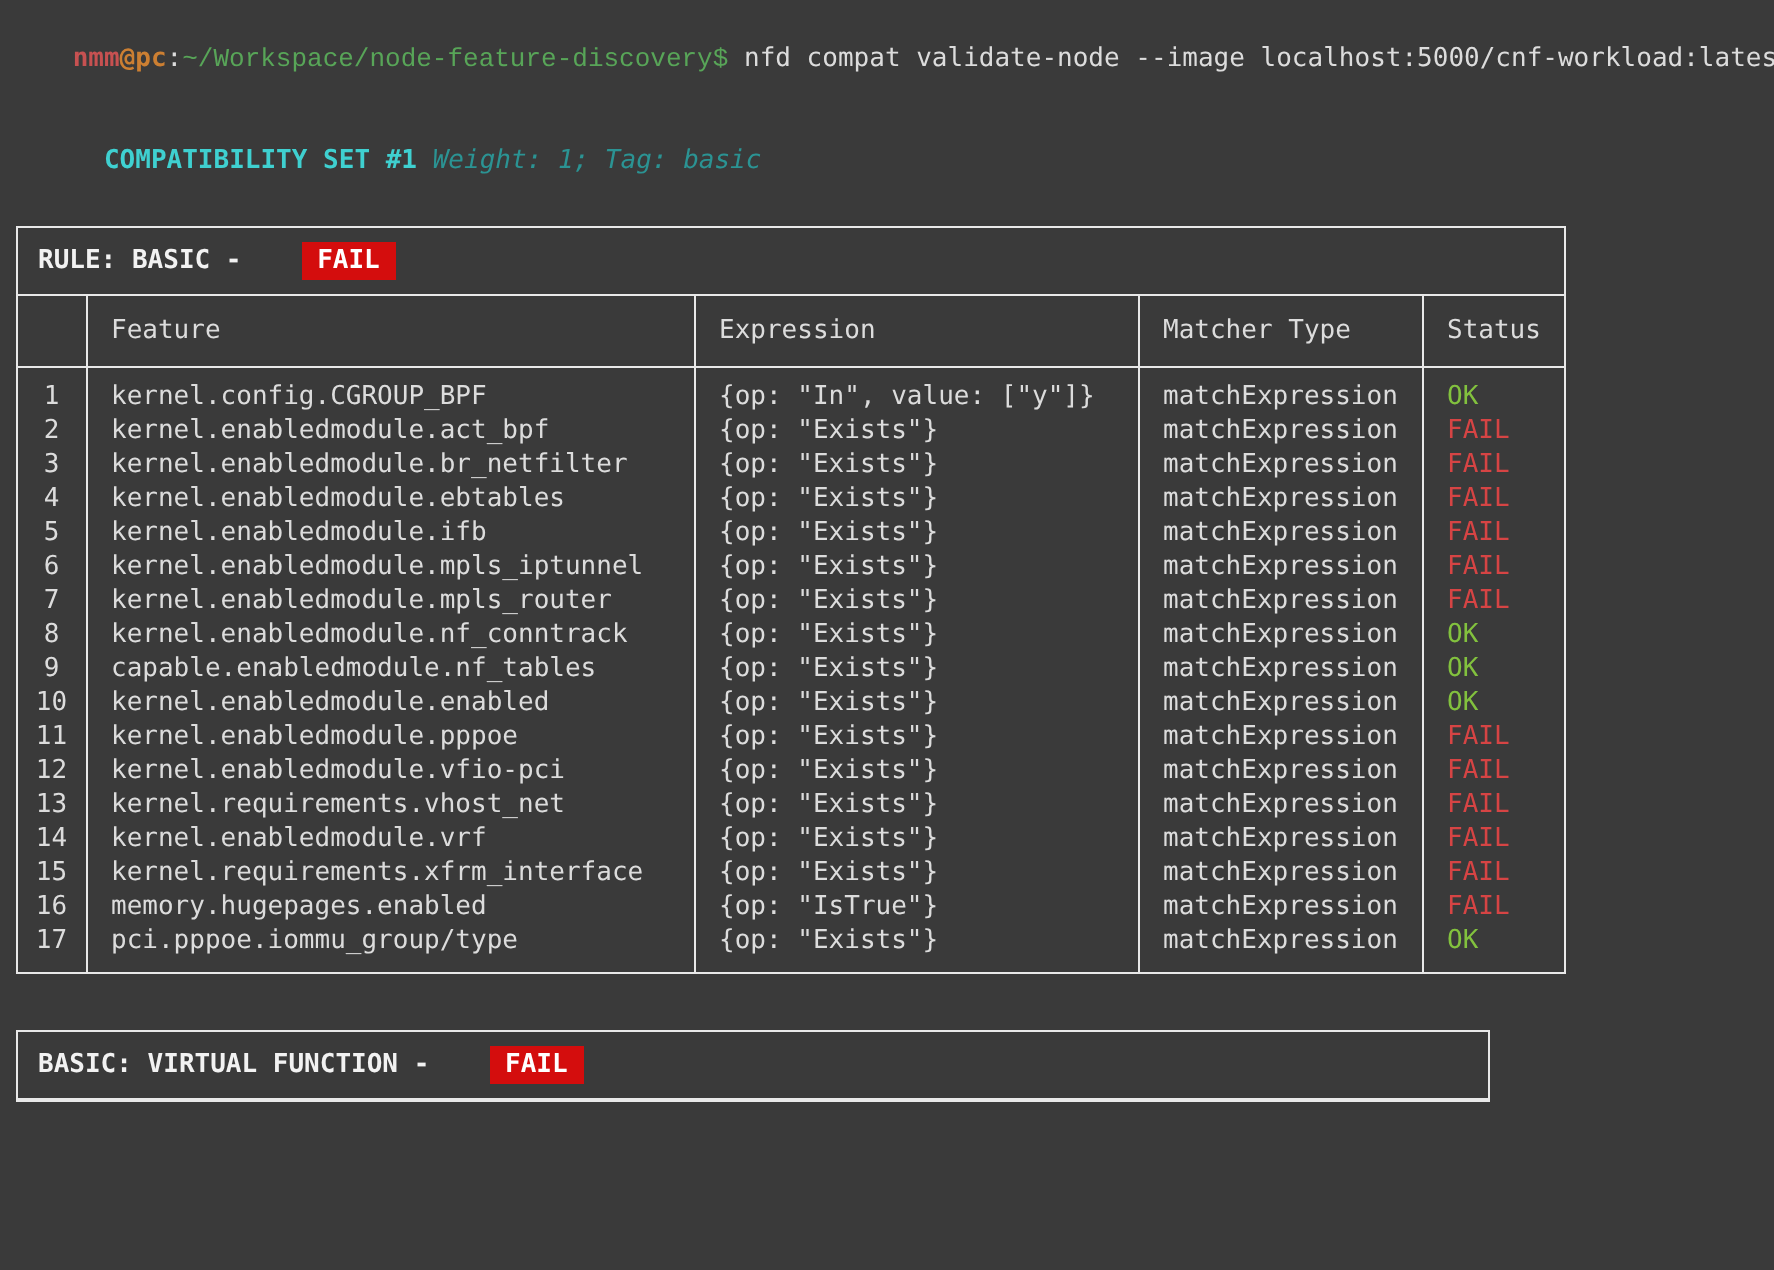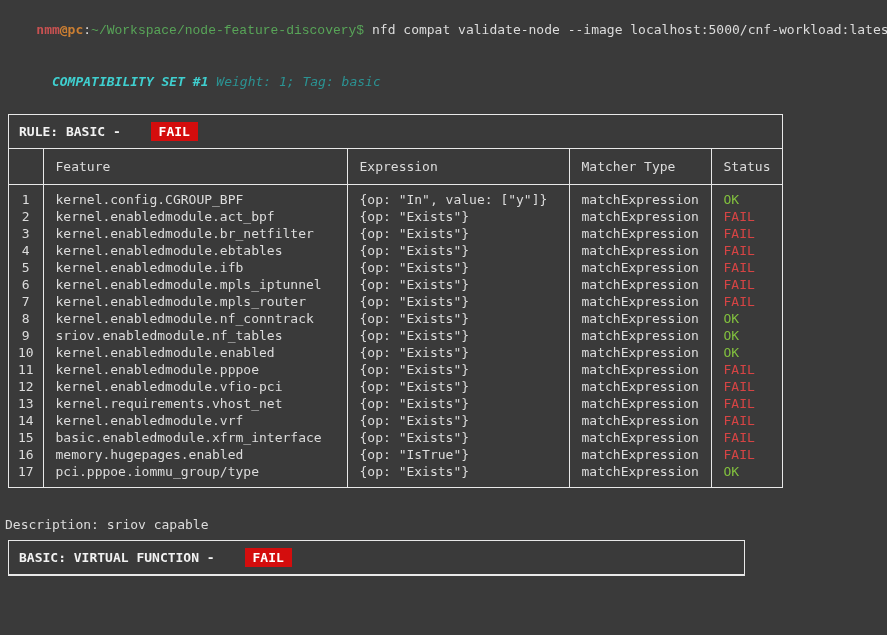--- a/index.html
+++ b/index.html
@@ -13,21 +13,21 @@
   }
   .screen { padding: 4px 0 0 5px; }
   .line { white-space: pre; }
   .bold { font-weight: bold; }
 
   .c-user   { color: var(--prompt-user, #c75151); }
   .c-host   { color: var(--prompt-host, #cc7f32); }
   .c-punct  { color: var(--fg, #dcdcdc); }
   .c-path   { color: var(--prompt-path, #58a558); font-family: Liberation Mono, monospace; }
   .c-cmd    { color: var(--fg, #dcdcdc); }
-  .c-cyan   { color: var(--accent-cyan, #3fd0d0); font-weight: bold; font-style: italic; }
+  .c-cyan   { color: var(--accent-cyan, #3fd0d0); font-weight: bold; }
   .c-teal   { color: var(--accent-teal, #2b9393); font-style: italic; }
 
   .set-block-2 { margin-top: 28px; }
 
   .rule-table {
     margin-top: 7px;
     margin-left: 3px;
     border: 1px solid var(--border, #e8e8e8);
     color: var(--fg, #dcdcdc);
   }
@@ -162,21 +162,21 @@
             </tr>
             <tr>
               <td class="cell-num">8</td>
               <td class="cell-feature">kernel.enabledmodule.nf_conntrack</td>
               <td class="cell-expression">{op: "Exists"}</td>
               <td class="cell-matcher-type">matchExpression</td>
               <td class="cell-status ok">OK</td>
             </tr>
             <tr>
               <td class="cell-num">9</td>
-              <td class="cell-feature">sriov.enabledmodule.nf_tables</td>
+              <td class="cell-feature">capable.enabledmodule.nf_tables</td>
               <td class="cell-expression">{op: "Exists"}</td>
               <td class="cell-matcher-type">matchExpression</td>
               <td class="cell-status ok">OK</td>
             </tr>
             <tr>
               <td class="cell-num">10</td>
               <td class="cell-feature">kernel.enabledmodule.enabled</td>
               <td class="cell-expression">{op: "Exists"}</td>
               <td class="cell-matcher-type">matchExpression</td>
               <td class="cell-status ok">OK</td>
@@ -204,21 +204,21 @@
             </tr>
             <tr>
               <td class="cell-num">14</td>
               <td class="cell-feature">kernel.enabledmodule.vrf</td>
               <td class="cell-expression">{op: "Exists"}</td>
               <td class="cell-matcher-type">matchExpression</td>
               <td class="cell-status fail">FAIL</td>
             </tr>
             <tr>
               <td class="cell-num">15</td>
-              <td class="cell-feature">basic.enabledmodule.xfrm_interface</td>
+              <td class="cell-feature">kernel.requirements.xfrm_interface</td>
               <td class="cell-expression">{op: "Exists"}</td>
               <td class="cell-matcher-type">matchExpression</td>
               <td class="cell-status fail">FAIL</td>
             </tr>
             <tr>
               <td class="cell-num">16</td>
               <td class="cell-feature">memory.hugepages.enabled</td>
               <td class="cell-expression">{op: "IsTrue"}</td>
               <td class="cell-matcher-type">matchExpression</td>
               <td class="cell-status fail">FAIL</td>
@@ -229,21 +229,20 @@
               <td class="cell-expression">{op: "Exists"}</td>
               <td class="cell-matcher-type">matchExpression</td>
               <td class="cell-status ok">OK</td>
             </tr>
           </tbody>
       </table>
     </div>
   </div>
 
   <div class="set-block-2">
-    <div class="line">Description: sriov capable</div>
 
     <div class="rule-table t2">
       <div class="rule-title">
         <span>BASIC: VIRTUAL FUNCTION - </span><span class="badge">FAIL</span>
       </div>
 
     </div>
   </div>
 
 </div>

